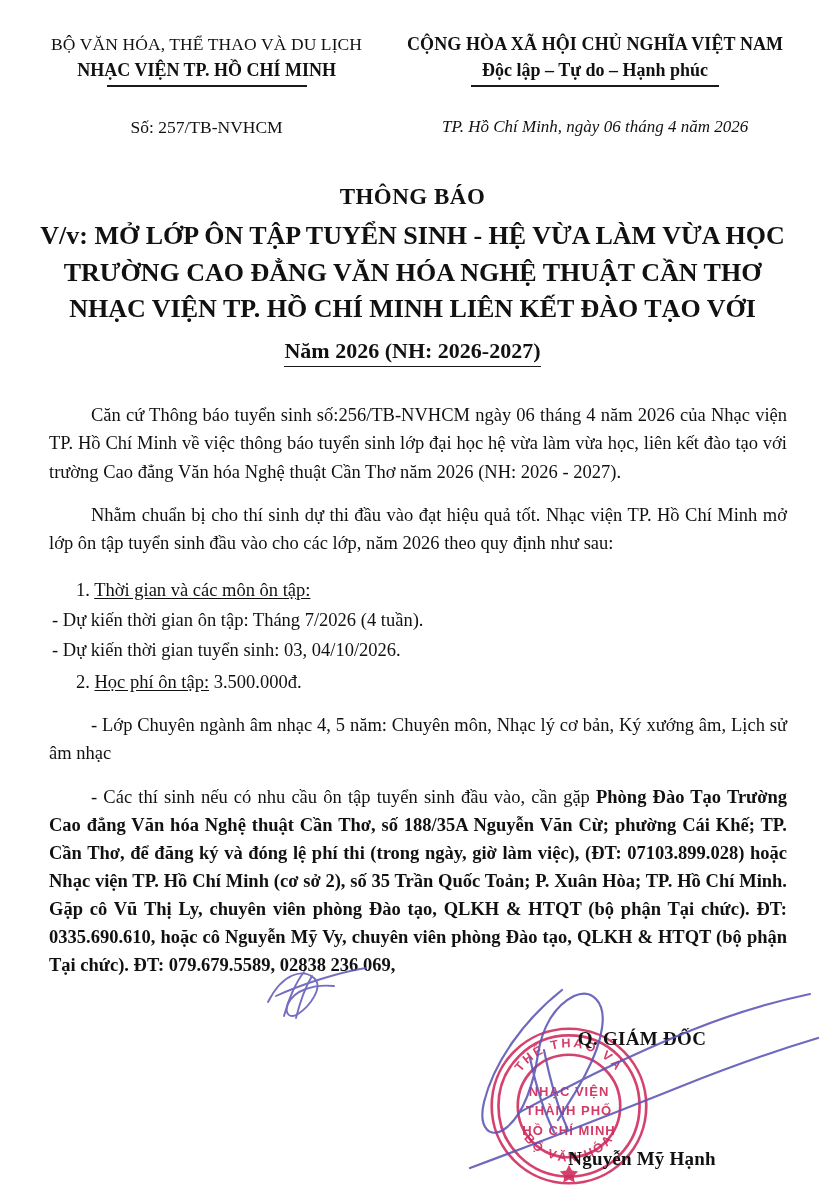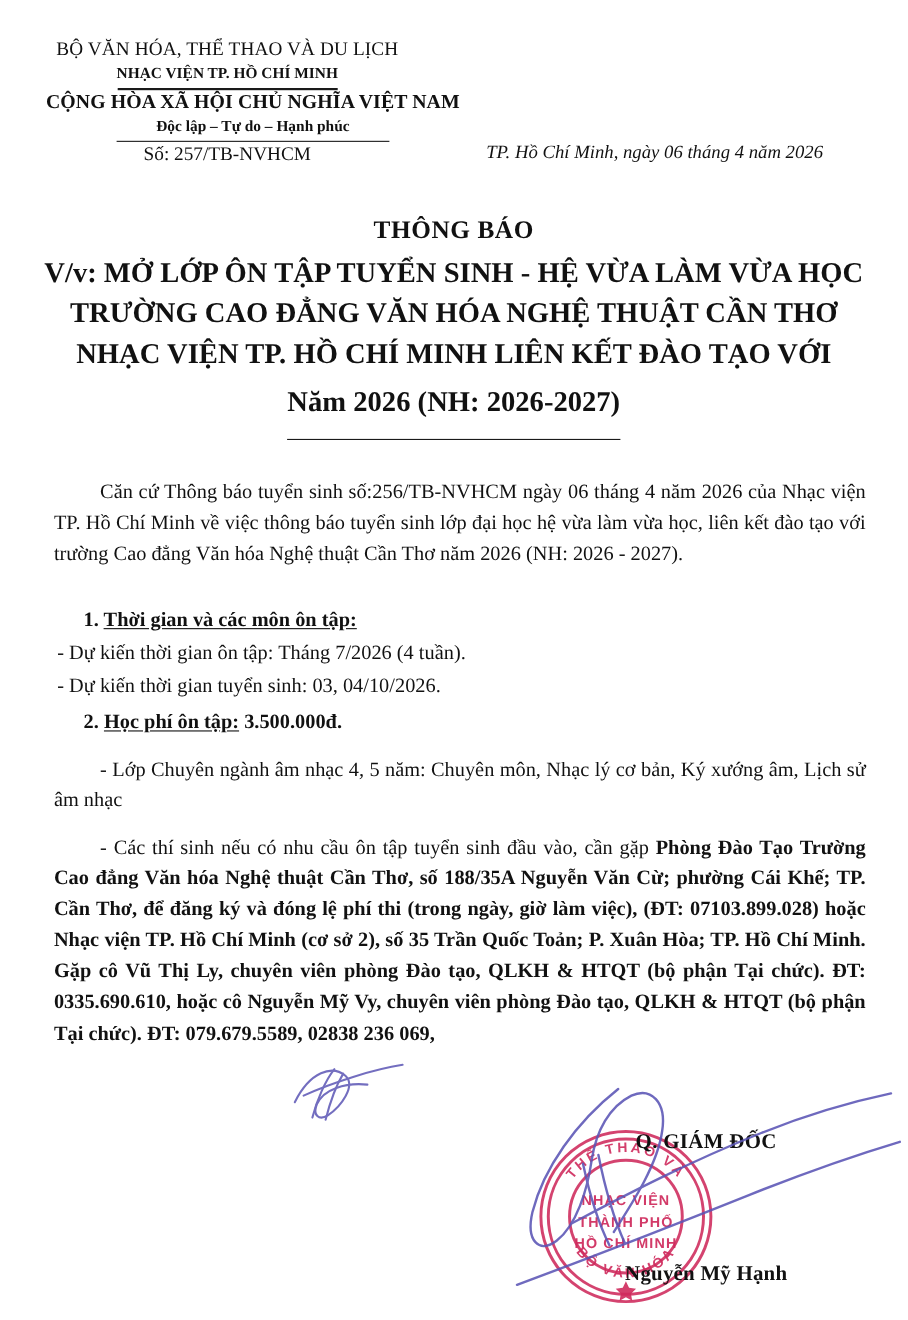--- a/index.html
+++ b/index.html
@@ -23,58 +23,58 @@
     width: 825px;
     height: 1200px;
     box-sizing: border-box;
     padding: 0 24px;
   }
 
   
   .doc-header {
     display: flex;
     padding-top: 34px;
-    flex-direction: column;
   }
   .hdr-left {
     width: 47%;
     text-align: center;
   }
   .hdr-right {
     width: 53%;
     text-align: center;
   }
   .hdr-line1 {
     font-size: 17.5px;
     letter-spacing: .1px;
     white-space: nowrap;
   }
   .hdr-line1.bold {
     font-weight: bold;
     font-size: 18px;
   }
   .hdr-line2 {
     font-weight: bold;
-    font-size: 14px;
+    font-size: 18px;
     margin-top: 5px;
     display: inline-block;
     position: relative;
     white-space: nowrap;
   }
   .rule-under {
     display: block;
     height: 1.6px;
     background: #1a1a1a;
     margin: 4px auto 0 auto;
   }
   .rule-left  { width: 200px; }
   .rule-right { width: 248px; }
 
   .meta-row {
     display: flex;
+    margin-top: 30px;
   }
   .meta-left {
     width: 47%;
     text-align: center;
     font-size: 17.5px;
   }
   .meta-right {
     width: 53%;
     text-align: center;
     font-size: 17px;
@@ -92,45 +92,45 @@
     letter-spacing: .5px;
   }
   .title-sub {
     font-size: 26px;
     font-weight: bold;
     line-height: 1.42;
     margin-top: 8px;
     padding: 0 14px;
   }
   .title-year {
-    font-size: 26px;
+    font-size: 22px;
     font-weight: bold;
     margin-top: 10px;
     display: inline-block;
     border-bottom: 1.6px solid #1a1a1a;
-    padding-bottom: 18px;
+    padding-bottom: 2px;
   }
 
   
   .body-block {
     margin-top: 34px;
     font-size: 18.5px;
     line-height: 1.52;
     text-align: justify;
     padding: 0 14px 0 10px;
   }
   .para {
     text-indent: 42px;
     margin-bottom: 2px;
     margin-left: 15px;
   }
   .gap { height: 13px; }
 
   .sec-head {
-    font-weight: bold;
+    font-weight: normal;
     text-indent: 0;
     margin-left: 42px;
     margin-top: 4px;
   }
   .sec-head .u {
     text-decoration: underline;
     text-underline-offset: 2px;
   }
   .dash-line {
     text-indent: 0;
@@ -223,20 +223,21 @@
     </div>
     <div class="title-year">Năm 2026 (NH: 2026-2027)</div>
   </div>
 
   <div class="body-block">
 
     <div class="para">Căn cứ Thông báo tuyển sinh số:256/TB-NVHCM ngày 06 tháng 4 năm 2026 của Nhạc viện TP. Hồ Chí Minh về việc thông báo tuyển sinh lớp đại học hệ vừa làm vừa học, liên kết đào tạo với trường Cao đẳng Văn hóa Nghệ thuật Cần Thơ năm 2026 (NH: 2026 - 2027).</div>
 
     <div class="gap"></div>
 
+    <div class="para">Nhằm chuẩn bị cho thí sinh dự thi đầu vào đạt hiệu quả tốt. Nhạc viện TP. Hồ Chí Minh mở lớp ôn tập tuyển sinh đầu vào cho các lớp, năm 2026 theo quy định như sau:</div>
 
     <div class="gap"></div>
 
     <div class="para sec-head">
       <span>1.</span>
       <span class="u">Thời gian và các môn ôn tập:</span>
     </div>
 
     <div class="para dash-line">- Dự kiến thời gian ôn tập: Tháng 7/2026 (4 tuần).</div>
     <div class="para dash-line">- Dự kiến thời gian tuyển sinh: 03, 04/10/2026.</div>

